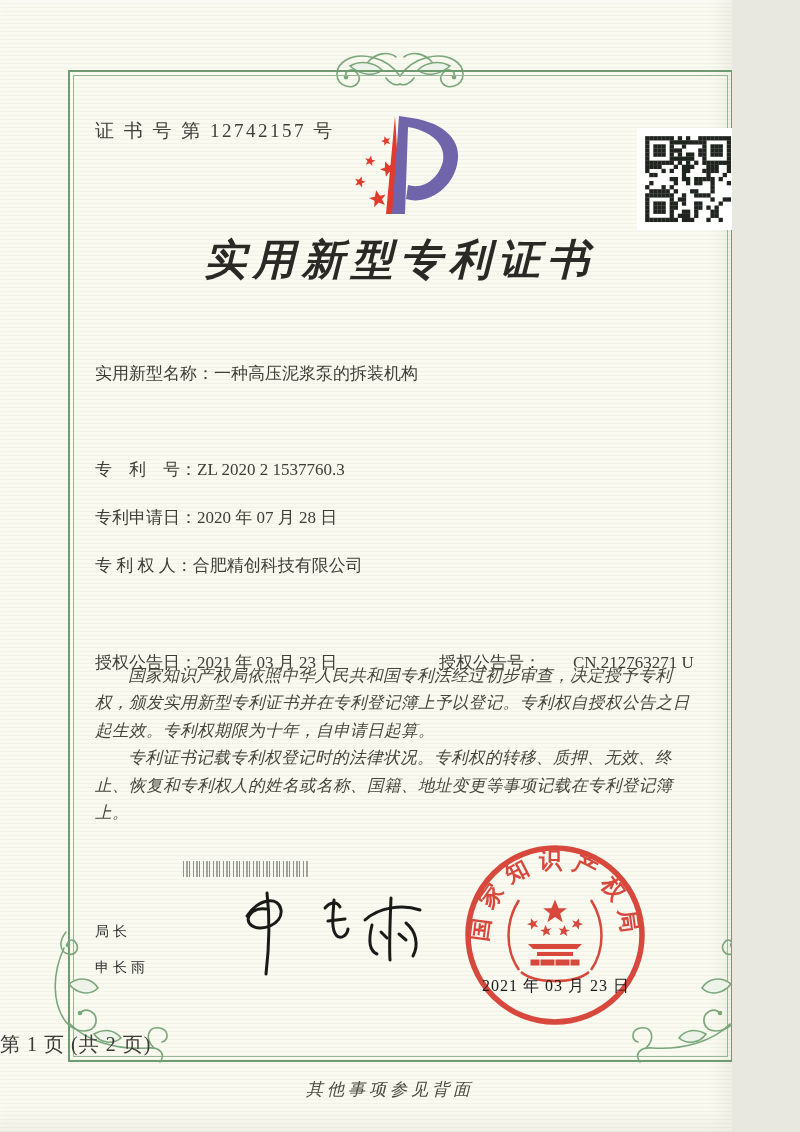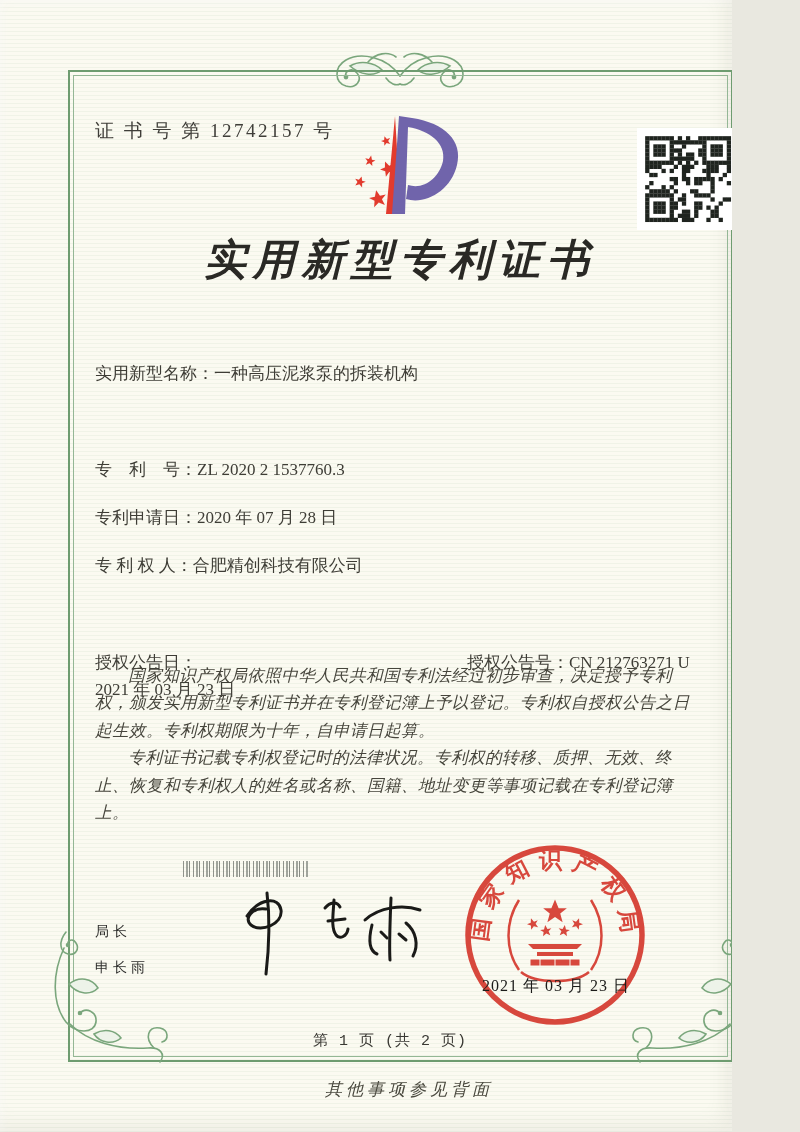--- a/index.html
+++ b/index.html
@@ -43,46 +43,46 @@
     letter-spacing:7px;color:#29282478;color:#2a2925;font-style:italic;
   }
   .row{
     position:absolute;left:95px;display:flex;align-items:flex-start;
     font-size:17px;color:#3e3d36;line-height:27px;margin-top:20px;
   }
   .row .lbl{white-space:pre;flex:none;}
   .row .val{white-space:normal;max-width:492px;}
   .r0{top:340px}.r1{top:388px}.r2{top:436px}.r3{top:484px}.r4{top:532px}
   .r5{top:578px}.r6{top:629px}
-  .grant-no{position:absolute;left:372px;top:0;display:flex;white-space:pre;}
-  .r6{width:640px;position:absolute;flex-direction:column;}
+  .grant-no{position:absolute;left:344px;top:0;display:flex;white-space:pre;gap:32px;}
+  .r6{width:640px;position:absolute;}
   .body-text{
     position:absolute;left:95px;top:662px;width:608px;
     font-size:16.6px;line-height:27.4px;color:#46453c;
     font-style:italic;letter-spacing:.4px;
   }
   .body-text p{margin:0;text-indent:2em;font-style:italic;}
   .signer{
     position:absolute;left:95px;top:914px;
     font-family:Liberation Serif, serif;font-size:14px;
     color:#2e2e2c;letter-spacing:4px;line-height:36px;
   }
   .signature{position:absolute;left:233px;top:890px;}
   .seal{position:absolute;left:460px;top:840px;opacity:.92;}
   .seal-date{
     position:absolute;left:468px;top:976px;width:176px;text-align:center;
     font-size:16px;color:#1c1c1a;letter-spacing:1px;white-space:pre;z-index:4;
   }
   .page-info{
-    position:absolute;left:0;top:1031px;width:780px;text-align:center;
-    font-size:15px;color:#3a3934;letter-spacing:1px;white-space:pre;font-family:Liberation Mono, monospace;
+    position:absolute;left:0;top:1031px;width:780px;
+    font-size:20px;color:#3a3934;letter-spacing:1px;white-space:pre;
   }
   .back-note{
     position:absolute;left:0;top:1078px;width:780px;text-align:center;
-    font-size:17px;font-style:italic;color:#4a493f;letter-spacing:4px;padding-left:19px;
+    font-size:17px;font-style:italic;color:#4a493f;letter-spacing:4px;
   }
 </style>
 </head>
 <body>
 
 <div class="page">
 
   <svg class="ornament" style="left:290px;top:44px;" width="220" height="56" viewBox="0 0 220 56">
     <g stroke="#7aa67c" fill="none" stroke-width="1.6" stroke-linecap="round">
       <g id="flhalf">

